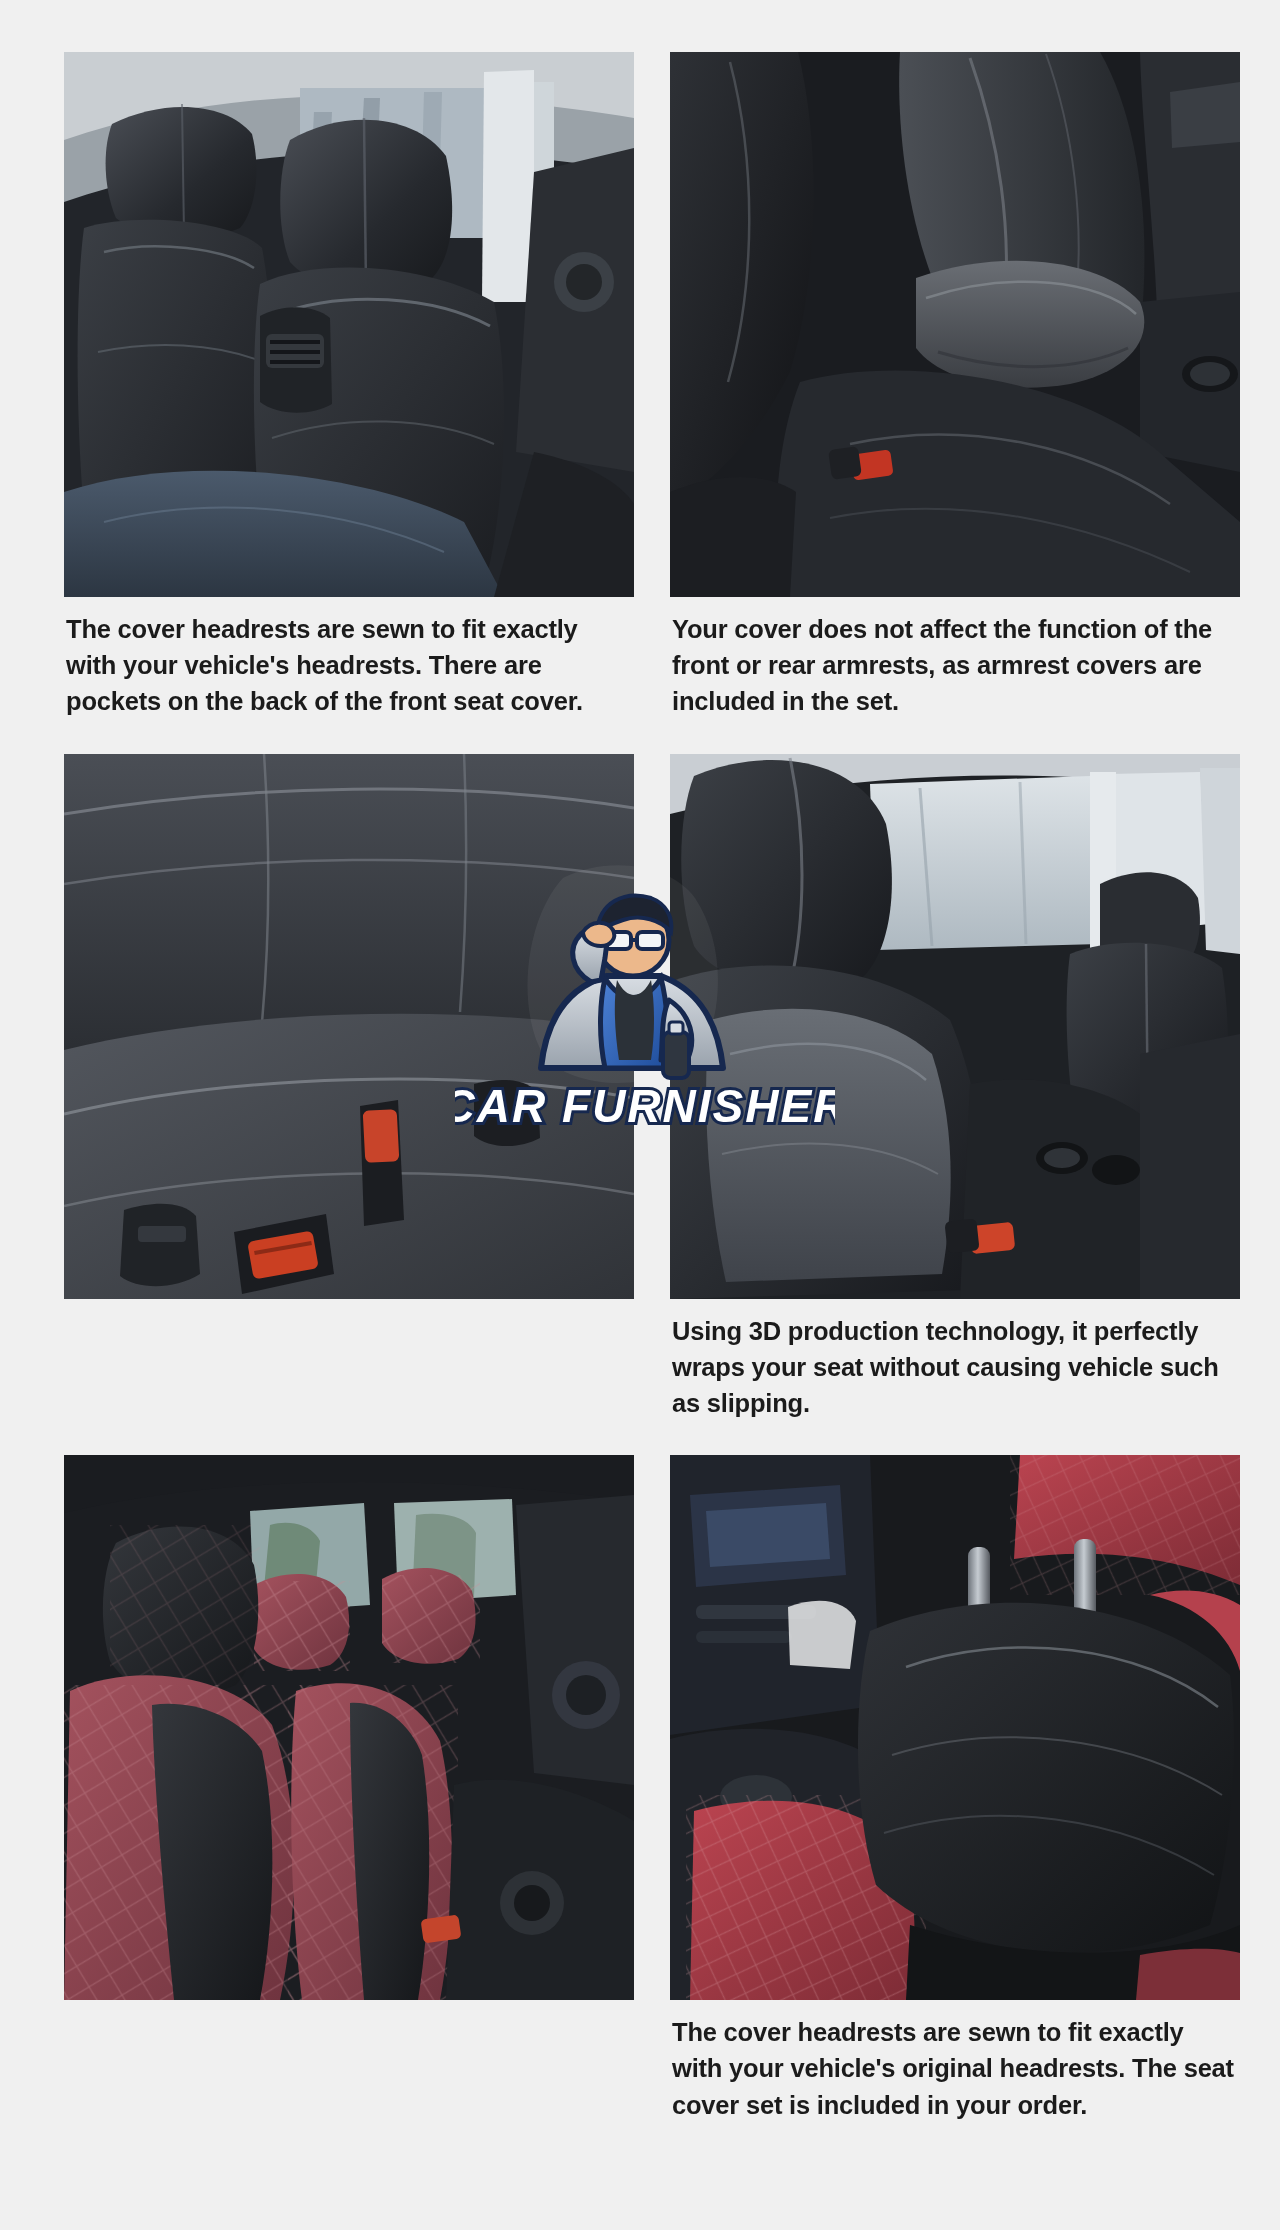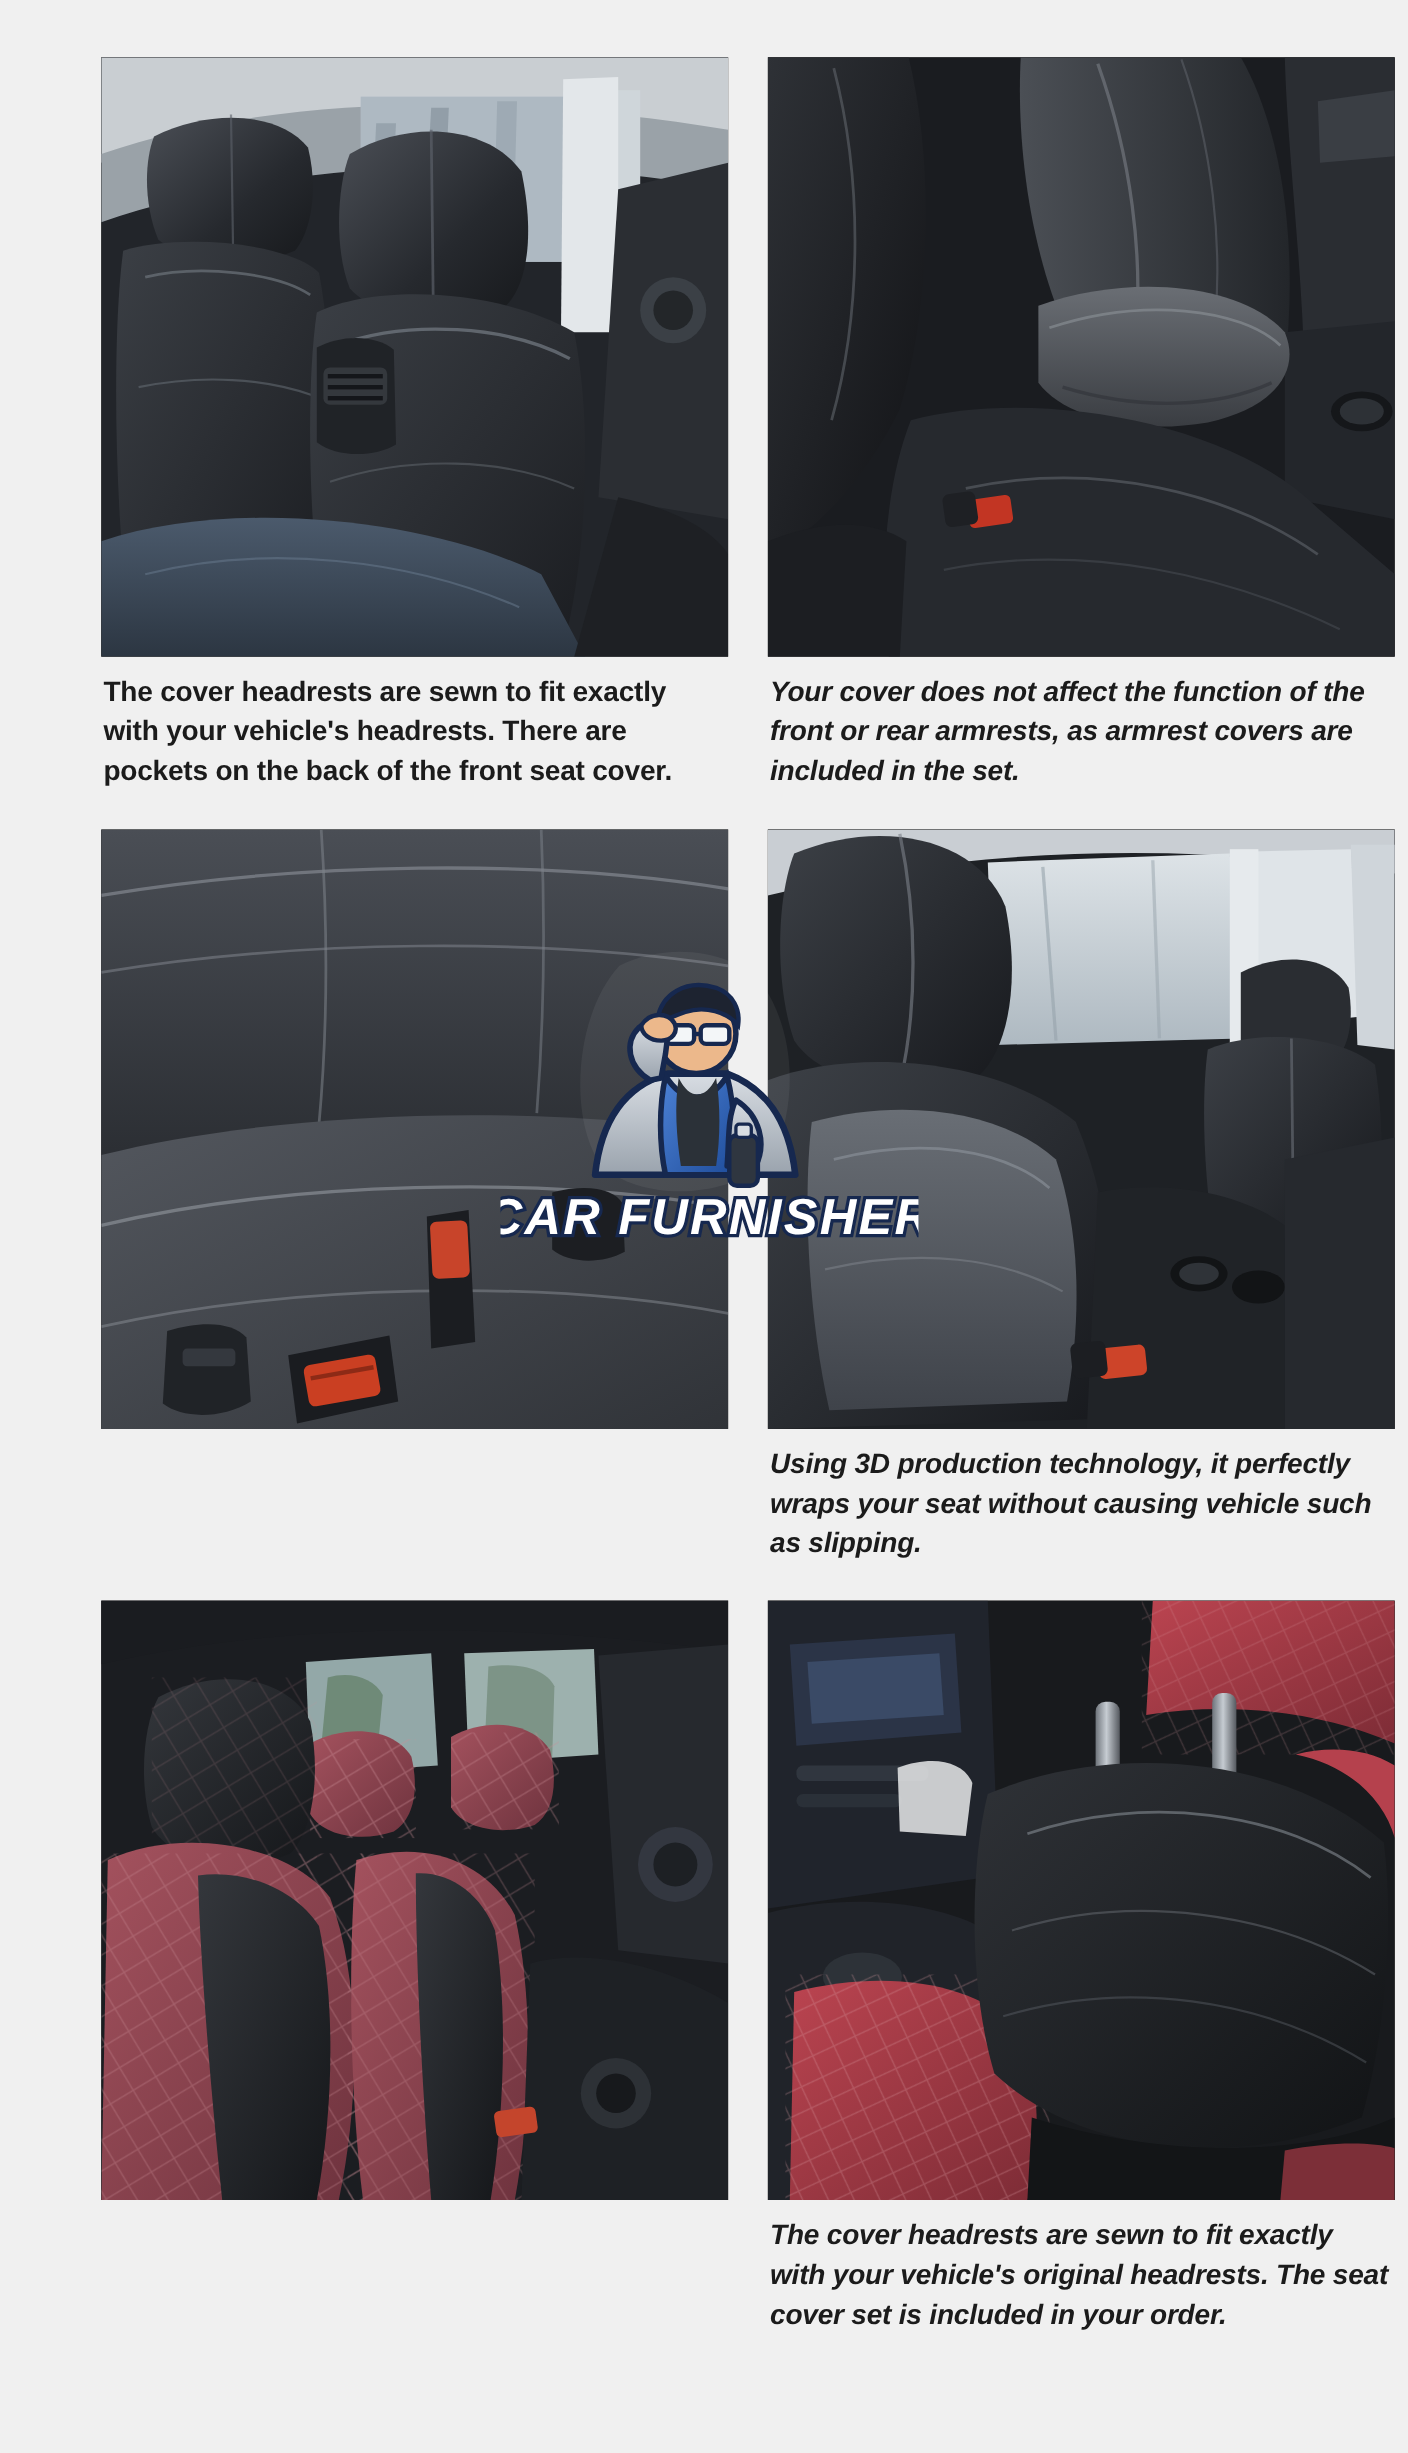--- a/index.html
+++ b/index.html
@@ -12,21 +12,21 @@
   body {
     width: 1280px;
     height: 2230px;
     overflow: hidden;
     position: relative;
   }
   .page {
     width: 1280px;
     height: 2230px;
     background: #f0f0f0;
-    padding: 52px 64px 0 92px;
+    padding: 52px 64px 0 64px;
     position: relative;
   }
   .grid {
     display: grid;
     grid-template-columns: 570px 570px;
     column-gap: 36px;
     row-gap: 0px;
   }
   .cell {
     width: 570px;
@@ -41,21 +41,21 @@
   .photo svg { display: block; width: 570px; height: 545px; }
   .caption {
     font-family: "Liberation Sans", sans-serif;
     font-size: 25.5px;
     font-weight: bold;
     line-height: 1.42;
     color: #1b1b1b;
     padding: 14px 6px 34px 2px;
     letter-spacing: -0.2px;
   }
-  .caption.wide { padding-right: 0px; font-style: italic; }
+  .caption.wide { padding-right: 0px; }
 
   
   .watermark {
     position: absolute;
     left: 455px;
     top: 854px;
     width: 380px;
     height: 300px;
     pointer-events: none;
   }

